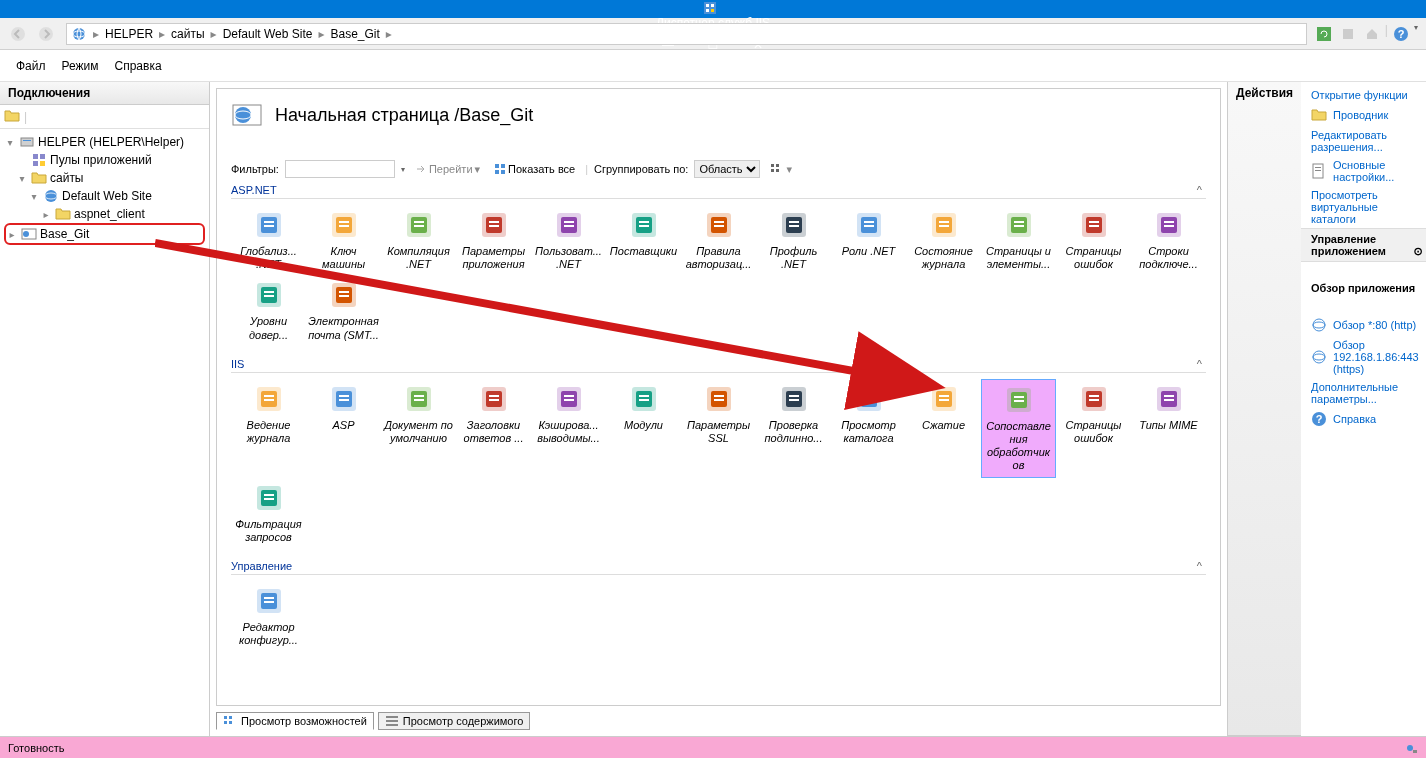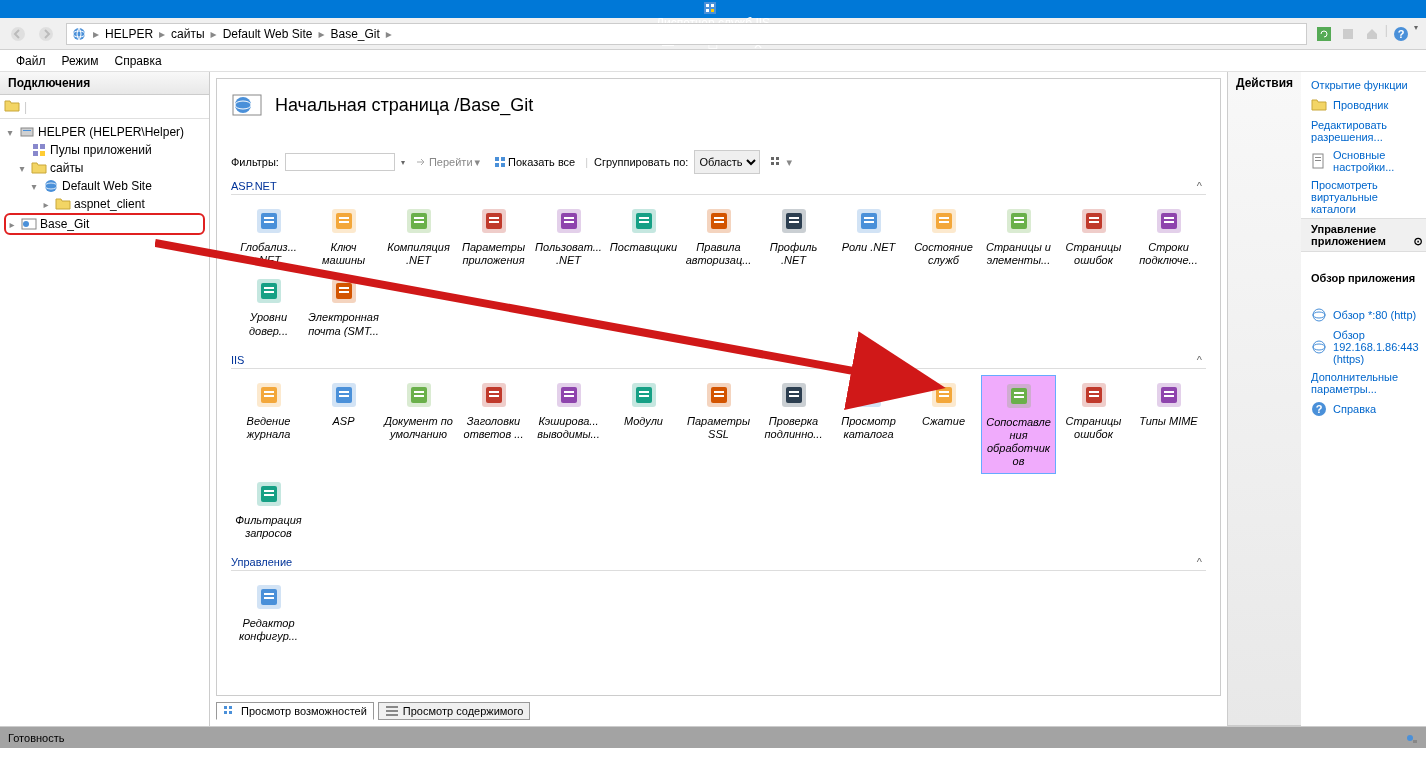--- a/index.html
+++ b/index.html
@@ -16,21 +16,21 @@
 .navbar { height: 32px; background: #f0f0f0; border-bottom: 1px solid #d0d0d0; display: flex; align-items: center; padding: 0 4px; }
 .navbtn { width: 28px; height: 24px; display: flex; align-items: center; justify-content: center; opacity: 0.5; }
 .breadcrumb-wrap { flex: 1; height: 22px; border: 1px solid #ccc; background: #fff; margin: 0 6px; display: flex; align-items: center; padding: 0 4px; }
 .breadcrumb-wrap .bcicon { width: 16px; height: 16px; margin-right: 4px; }
 .breadcrumb-wrap .bcitem { padding: 0 4px; }
 .breadcrumb-wrap .bcsep { color: #888; padding: 0 2px; }
 .toolbtns { display: flex; gap: 2px; padding-right: 4px; }
 .toolbtn { width: 22px; height: 22px; display: flex; align-items: center; justify-content: center; border: 1px solid transparent; }
 
 
-.menubar { height: 22px; background: #fff; border-bottom: 1px solid #e0e0e0; display: flex; align-items: center; padding: 0 8px; }
+.menubar { height: 32px; background: #fff; border-bottom: 1px solid #e0e0e0; display: flex; align-items: center; padding: 0 8px; }
 .menubar .menuitem { padding: 2px 8px; }
 
 
 .main { display: flex; height: calc(760px - 30px - 32px - 22px - 22px); }
 
 
 .leftpanel { width: 210px; border-right: 1px solid #ccc; display: flex; flex-direction: column; }
 .panelheader { background: linear-gradient(#f8f8f8,#e8e8e8); border-bottom: 1px solid #ccc; padding: 4px 8px; font-weight: bold; }
 .lefttoolbar { height: 24px; border-bottom: 1px solid #e0e0e0; display: flex; align-items: center; padding: 0 4px; gap: 4px; }
 .tree { padding: 4px; }
@@ -45,21 +45,21 @@
 
 .centerpanel { flex: 1; display: flex; flex-direction: column; border-right: 1px solid #ccc; padding: 6px; }
 .centercontent { flex: 1; border: 1px solid #ccc; padding: 10px 14px; overflow: auto; position: relative; }
 .pagetitle { display: flex; align-items: center; margin-bottom: 29px; }
 .pagetitle .titleicon { width: 32px; height: 32px; margin-right: 12px; }
 .pagetitle h1 { font-size: 18px; font-weight: normal; }
 .filterbar { display: flex; align-items: center; gap: 6px; margin-bottom: 4px; font-size: 11px; }
 .filterbar .filterinput { width: 110px; height: 18px; border: 1px solid #ccc; }
 .filterbar .fbtn { padding: 1px 4px; color: #888; display: flex; align-items: center; gap: 2px; }
 .filterbar .fbtn.active { color: #000; }
-.filterbar select { height: 24px; font-size: 11px; border: 1px solid #ccc; }
+.filterbar select { height: 18px; font-size: 11px; border: 1px solid #ccc; }
 .section { margin-bottom: 10px; position: relative; }
 .sectionheader { color: #003399; font-size: 11px; padding: 2px 0; border-bottom: 1px solid #ddd; margin-bottom: 6px; position: relative; }
 .sectionheader .collapse { position: absolute; right: 4px; top: 2px; color: #666; }
 .icongrid { display: flex; flex-wrap: wrap; gap: 0px; }
 .featureitem { width: 75px; display: flex; flex-direction: column; align-items: center; text-align: center; padding: 4px 2px; font-size: 11px; line-height: 1.2; }
 .featureitem.selected { background: #f0abfc; border: 1px solid #66aaff; }
 .featureitem .featicon { width: 32px; height: 32px; margin-bottom: 4px; }
 .featureitem .featlabel { word-break: break-word; font-style: italic; }
 
 .bottomtabs { display: flex; gap: 4px; margin-top: 6px; }
@@ -70,21 +70,21 @@
 .rightpanel { width: 198px; display: flex; flex-direction: row; }
 .rightcontent { padding: 4px 0; }
 .actionitem { display: flex; align-items: center; gap: 6px; padding: 3px 10px; font-size: 11px; color: #0066cc; }
 .actionitem .aicon { width: 16px; height: 16px; flex-shrink: 0; }
 .actionitem.plain { color: #0066cc; }
 .sectiontitle { padding: 4px 10px; font-weight: bold; font-size: 11px; background: #f0f0f0; border-top: 1px solid #ddd; border-bottom: 1px solid #ddd; position: relative; }
 .sectiontitle .collapse { position: absolute; right: 6px; }
 .subsectiontitle { padding: 20px 10px; font-weight: bold; font-size: 11px; }
 
 
-.statusbar { height: 22px; background: #a3a3a3; border-top: 1px solid #ccc; display: flex; align-items: center; padding: 0 8px; font-size: 11px; text-align: right; }
+.statusbar { height: 22px; background: #f9a8d4; border-top: 1px solid #ccc; display: flex; align-items: center; padding: 0 8px; font-size: 11px; text-align: right; }
 .statusbar .statusright { margin-left: auto; }
 
 
 .annotation-arrow { position: absolute; pointer-events: none; z-index: 100; }
 </style>
 </head>
 <body>
 
 <div class="titlebar">
   <span class="icon">
@@ -353,21 +353,21 @@
                 </svg></div>
               <div class="featlabel">Роли .NET</div>
             </div>
             <div class="featureitem">
               <div class="featicon"><svg width="32" height="32">
                   <rect x="4" y="4" width="24" height="24" rx="3" fill="#f3a73a" opacity="0.25"></rect>
                   <rect x="8" y="8" width="16" height="16" rx="2" fill="#f3a73a"></rect>
                   <rect x="11" y="12" width="10" height="2" fill="#fff"></rect>
                   <rect x="11" y="16" width="10" height="2" fill="#fff"></rect>
                 </svg></div>
-              <div class="featlabel">Состояние служб</div>
+              <div class="featlabel">Состояние журнала</div>
             </div>
             <div class="featureitem">
               <div class="featicon"><svg width="32" height="32">
                   <rect x="4" y="4" width="24" height="24" rx="3" fill="#6ab04a" opacity="0.25"></rect>
                   <rect x="8" y="8" width="16" height="16" rx="2" fill="#6ab04a"></rect>
                   <rect x="11" y="12" width="10" height="2" fill="#fff"></rect>
                   <rect x="11" y="16" width="10" height="2" fill="#fff"></rect>
                 </svg></div>
               <div class="featlabel">Страницы и элементы...</div>
             </div>

